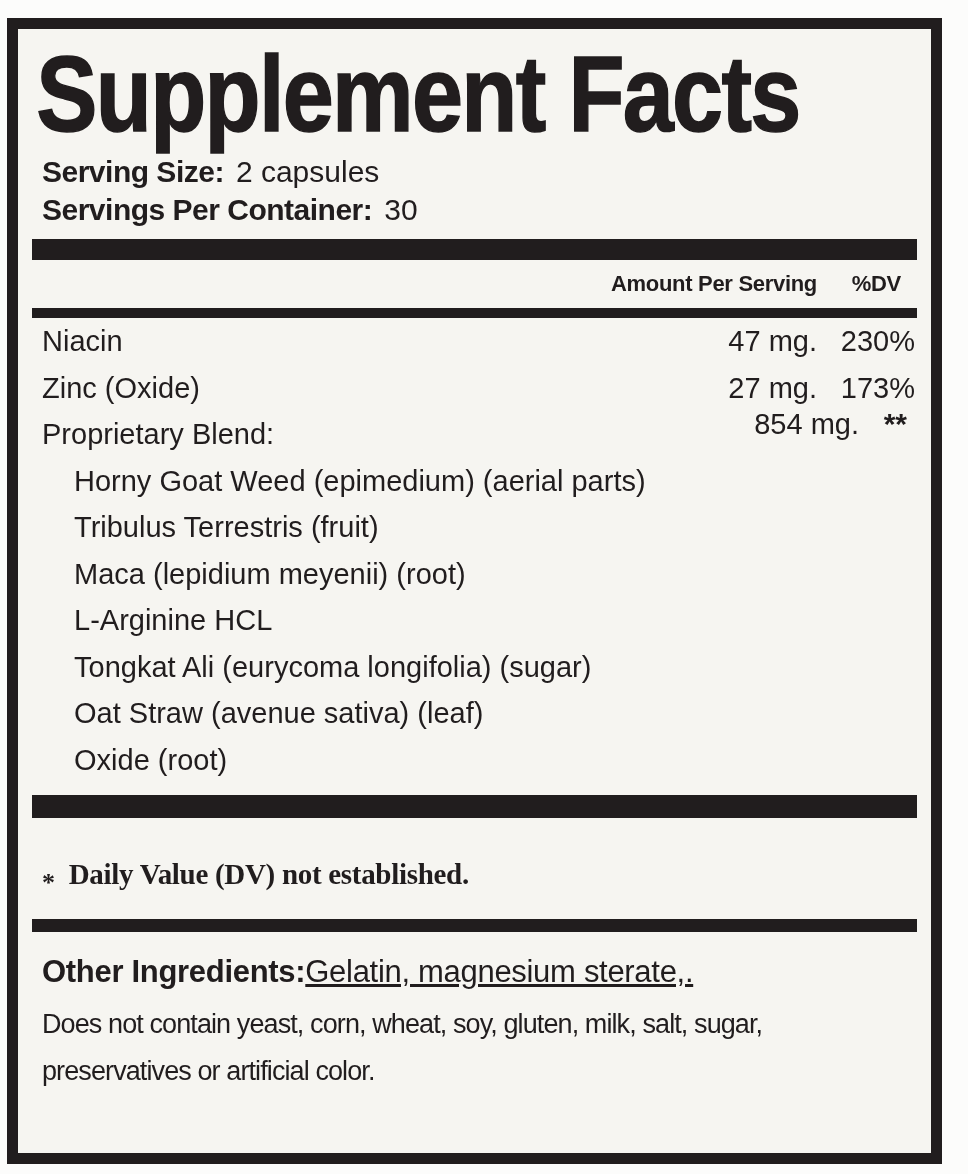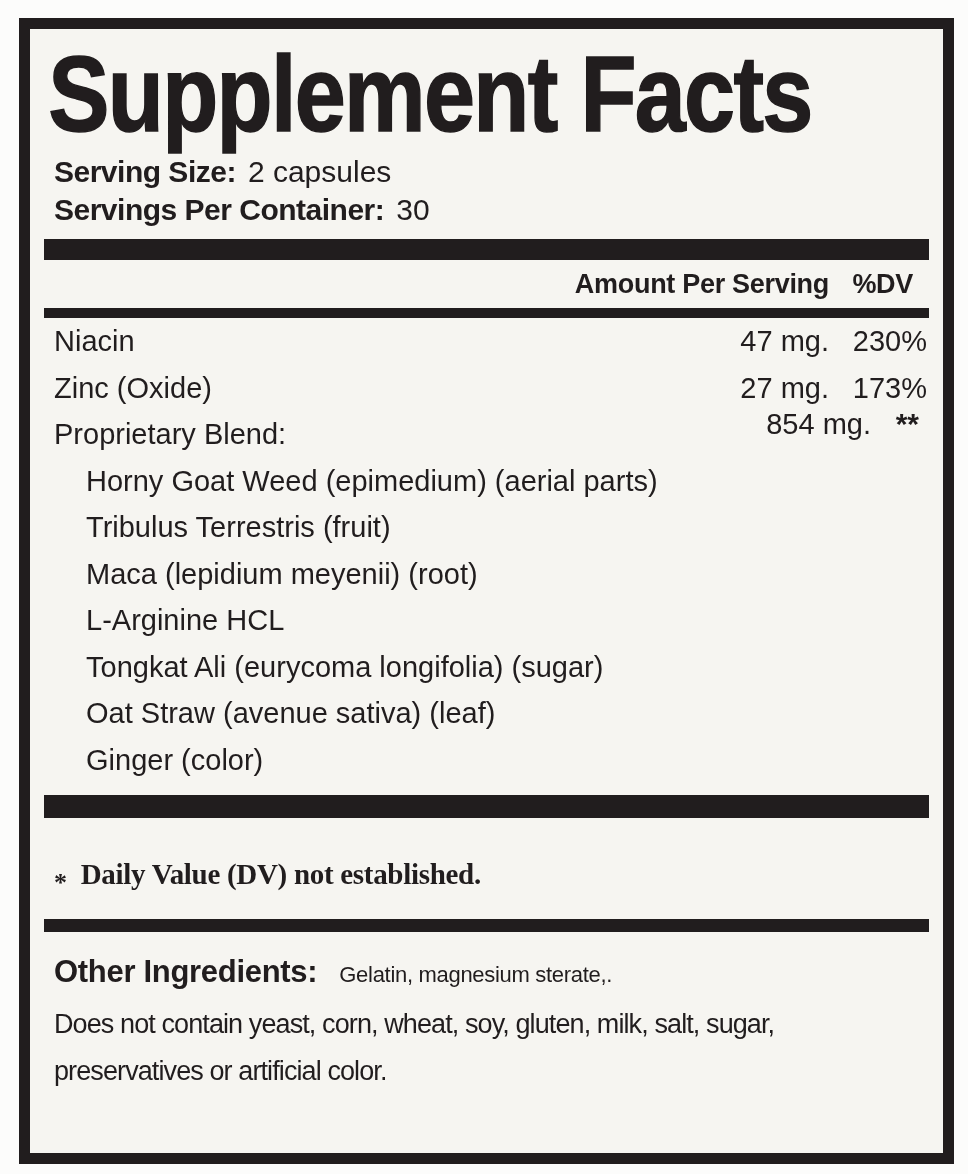--- a/index.html
+++ b/index.html
@@ -7,21 +7,21 @@
     padding: 0;
     width: 968px;
     height: 1174px;
     background: #fcfcfb;
     font-family: "Liberation Sans", sans-serif;
     color: #211d1e;
     overflow: hidden;
   }
   .label-frame {
     position: absolute;
-    left: 19px;
+    left: 7px;
     top: 18px;
     width: 935px;
     height: 1146px;
     box-sizing: border-box;
     border: 11px solid #211d1e;
     background: #f6f5f1;
   }
   .content {
     padding: 0 14px;
   }
@@ -54,21 +54,21 @@
   }
   .serving-line .lbl { font-weight: 700; letter-spacing: -0.5px; margin-top: 28px; }
   .serving-line .val { font-weight: 400; margin-left: 12px; }
 
   .hdr-row {
     height: 48px;
     display: flex;
     justify-content: flex-end;
     align-items: center;
     font-weight: 700;
-    font-size: 27px;
+    font-size: 22px;
     letter-spacing: -0.3px;
   }
   .hdr-dv {
     width: 100px;
     text-align: right;
     padding-right: 16px;
     box-sizing: border-box;
   }
 
   .rows { font-size: 29px; }
@@ -107,21 +107,21 @@
     margin-right: 14px;
   }
 
   .other-row {
     margin-top: 20px;
     padding-left: 10px;
     line-height: 40px;
     white-space: nowrap;
   }
   .other-lbl { font-weight: 700; font-size: 31px; letter-spacing: -0.3px; }
-  .other-val { font-weight: 400; font-size: 22px; margin-left: 22px; letter-spacing: -0.3px; }
+  .other-val { font-weight: 400; font-size: 31px; letter-spacing: -0.3px; text-decoration: underline; }
 
   .disclaimer {
     margin-top: 4px;
     padding-left: 10px;
     font-size: 27px;
     line-height: 47px;
     letter-spacing: -0.9px;
     max-width: 870px;
   }
 </style>
@@ -167,21 +167,21 @@
         <span class="cell-amount">854 mg.</span>
         <span class="cell-dv">**</span>
       </div>
 
       <div class="blend-item">Horny Goat Weed (epimedium) (aerial parts)</div>
       <div class="blend-item">Tribulus Terrestris (fruit)</div>
       <div class="blend-item">Maca (lepidium meyenii) (root)</div>
       <div class="blend-item">L-Arginine HCL</div>
       <div class="blend-item">Tongkat Ali (eurycoma longifolia) (sugar)</div>
       <div class="blend-item">Oat Straw (avenue sativa) (leaf)</div>
-      <div class="blend-item">Ginger (color)</div>
+      <div class="blend-item">Oxide (root)</div>
     </div>
 
     <div class="bar bar-thick-mid"></div>
 
     <div class="footnote">
       <span class="foot-star">*</span><span>Daily Value (DV) not established.</span>
     </div>
 
     <div class="bar bar-mid"></div>
 

